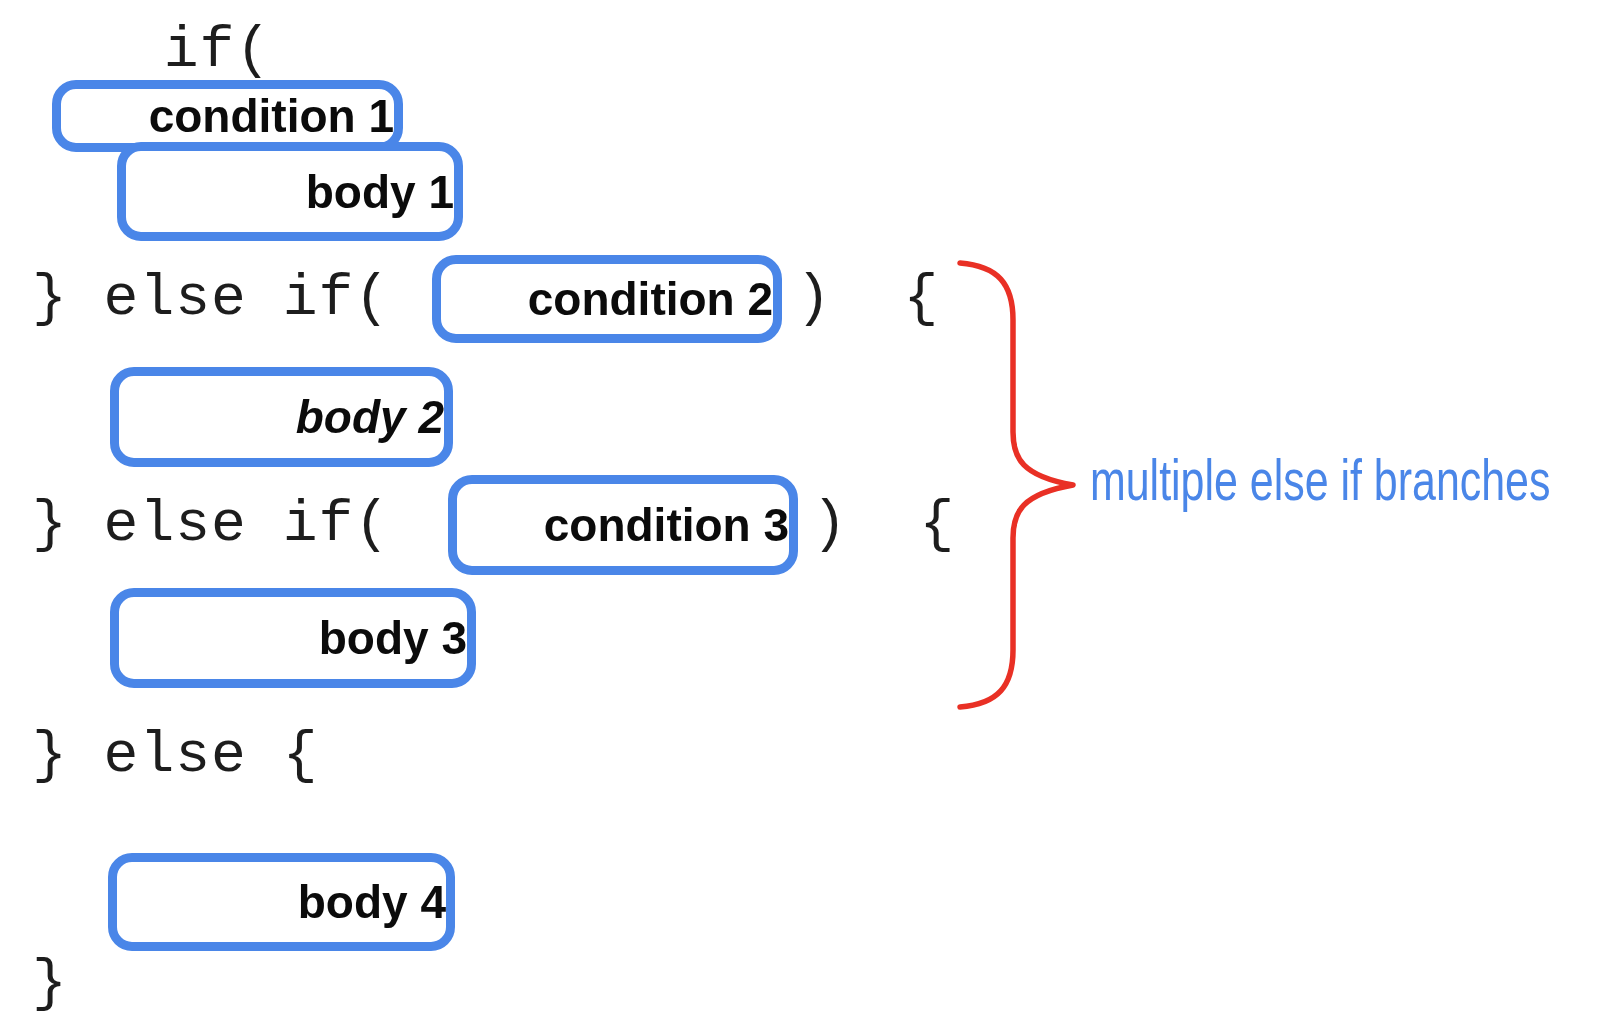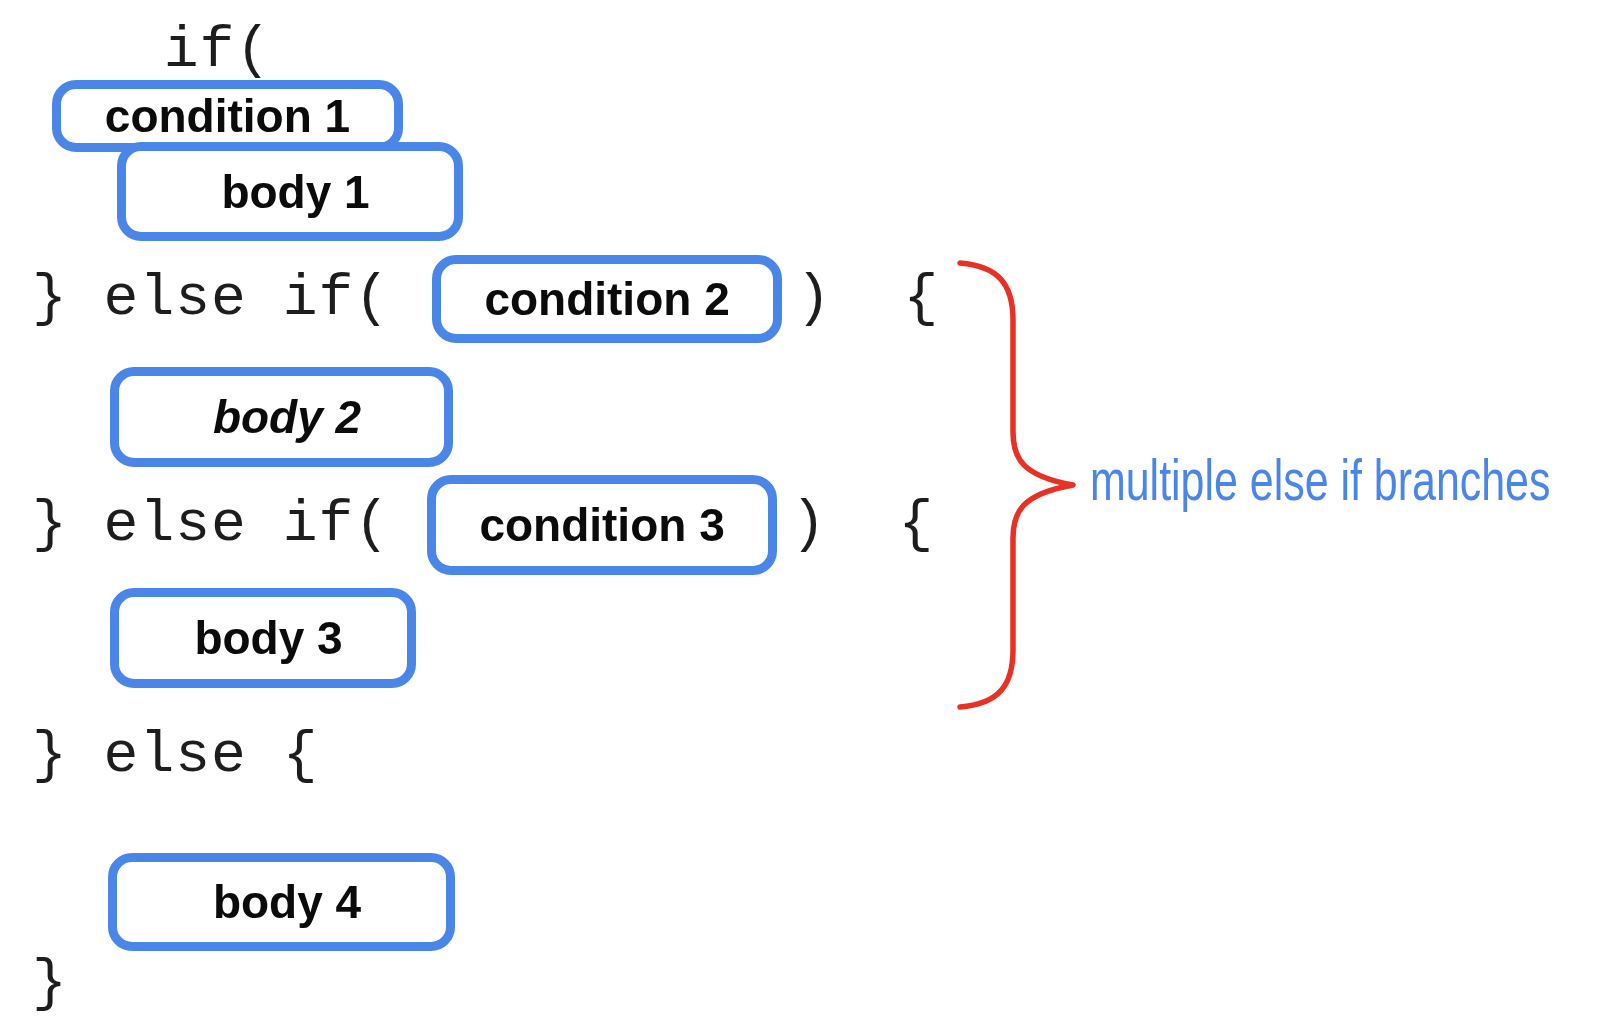--- a/index.html
+++ b/index.html
@@ -29,21 +29,21 @@
     color: var(--code-text, #1d1d1d);
     white-space: pre;
   }
   .box {
     box-sizing: border-box;
     background: #ffffff;
     border: 9px solid var(--box-border, #4A86E8);
     border-radius: 24px;
     display: flex;
     align-items: center;
-    justify-content: center;
+    justify-content: flex-end;
   }
   .box .label {
     font-family: "Liberation Sans", "DejaVu Sans", sans-serif;
     font-size: 46px;
     font-weight: 700;
     color: var(--box-label, #0b0b0b);
     white-space: pre;
   }
   .body-box {
     position: absolute;
@@ -91,27 +91,27 @@
     </div>
     <span class="code" style="margin-left:14px;">)  {</span>
   </div>
 
   <div class="box body-box" style="left:110px;top:367px;width:343px;height:100px;font-style:italic;">
     <span class="label">body 2</span>
   </div>
 
   <div class="code-row" style="top:475px;height:100px;">
     <span class="code">} else if(</span>
-    <div class="box" style="width:350px;height:100px;margin-left:37px;">
+    <div class="box" style="width:350px;height:100px;margin-left:58px;">
       <span class="label">condition 3</span>
     </div>
     <span class="code" style="margin-left:14px;">)  {</span>
   </div>
 
-  <div class="box body-box" style="left:110px;top:588px;width:306px;height:100px;">
+  <div class="box body-box" style="left:110px;top:588px;width:366px;height:100px;">
     <span class="label">body 3</span>
   </div>
 
   <div class="code-row" style="top:727px;height:58px;">
     <span class="code">} else {</span>
   </div>
 
   <div class="box body-box" style="left:108px;top:825px;width:347px;height:98px;margin-top:28px;">
     <span class="label">body 4</span>
   </div>

